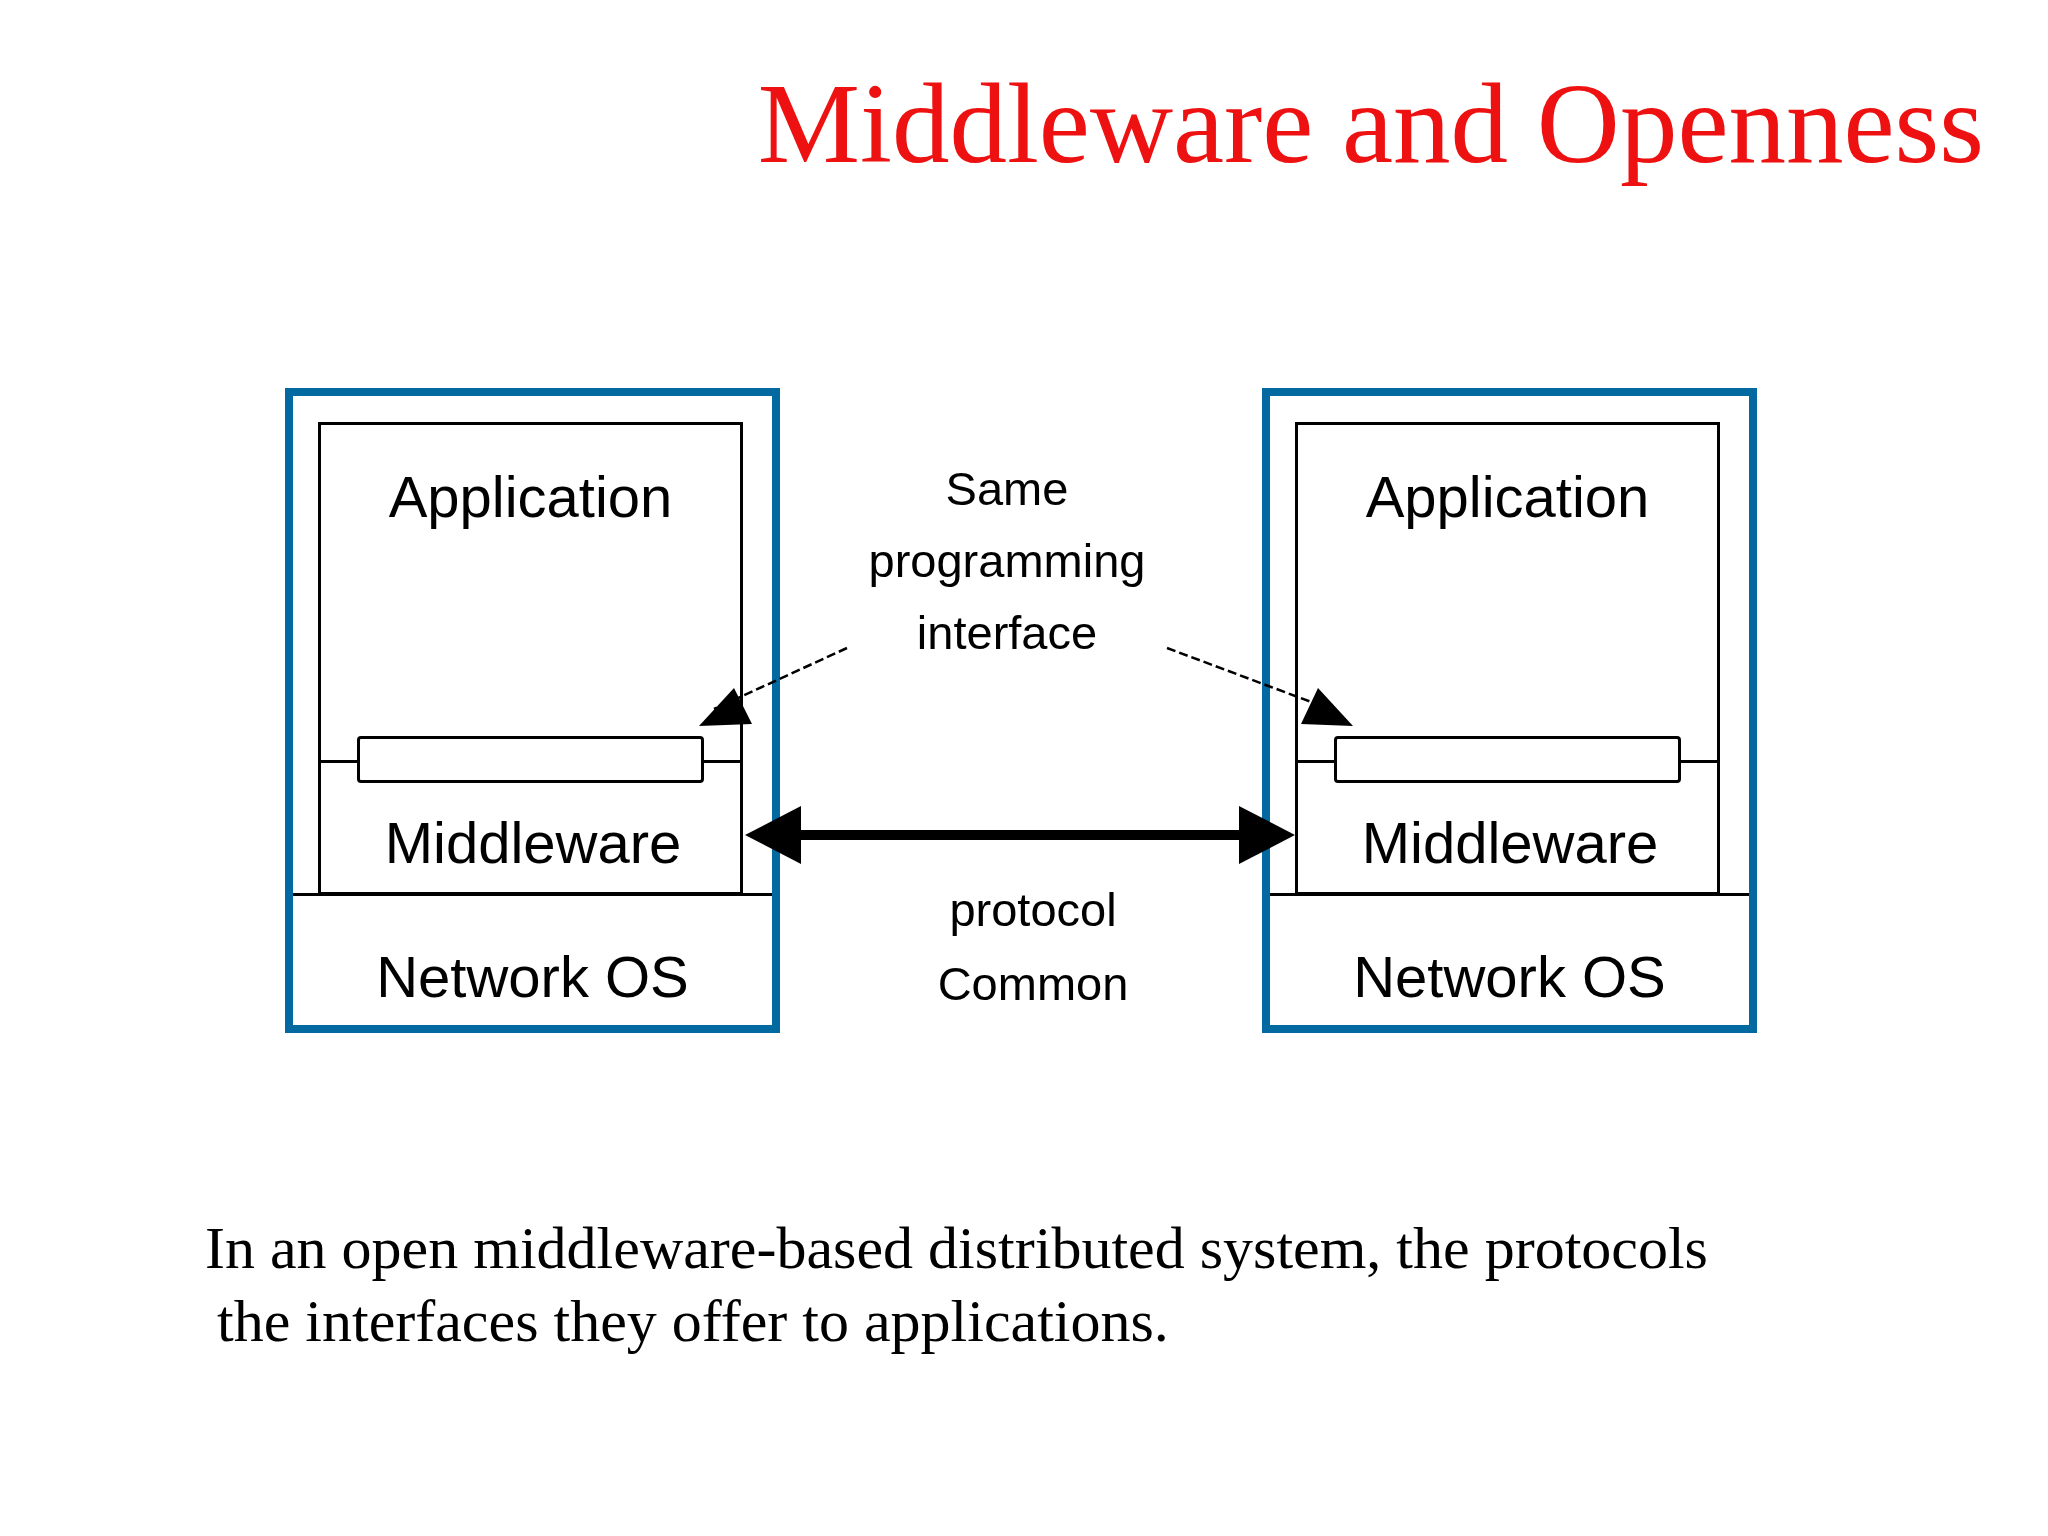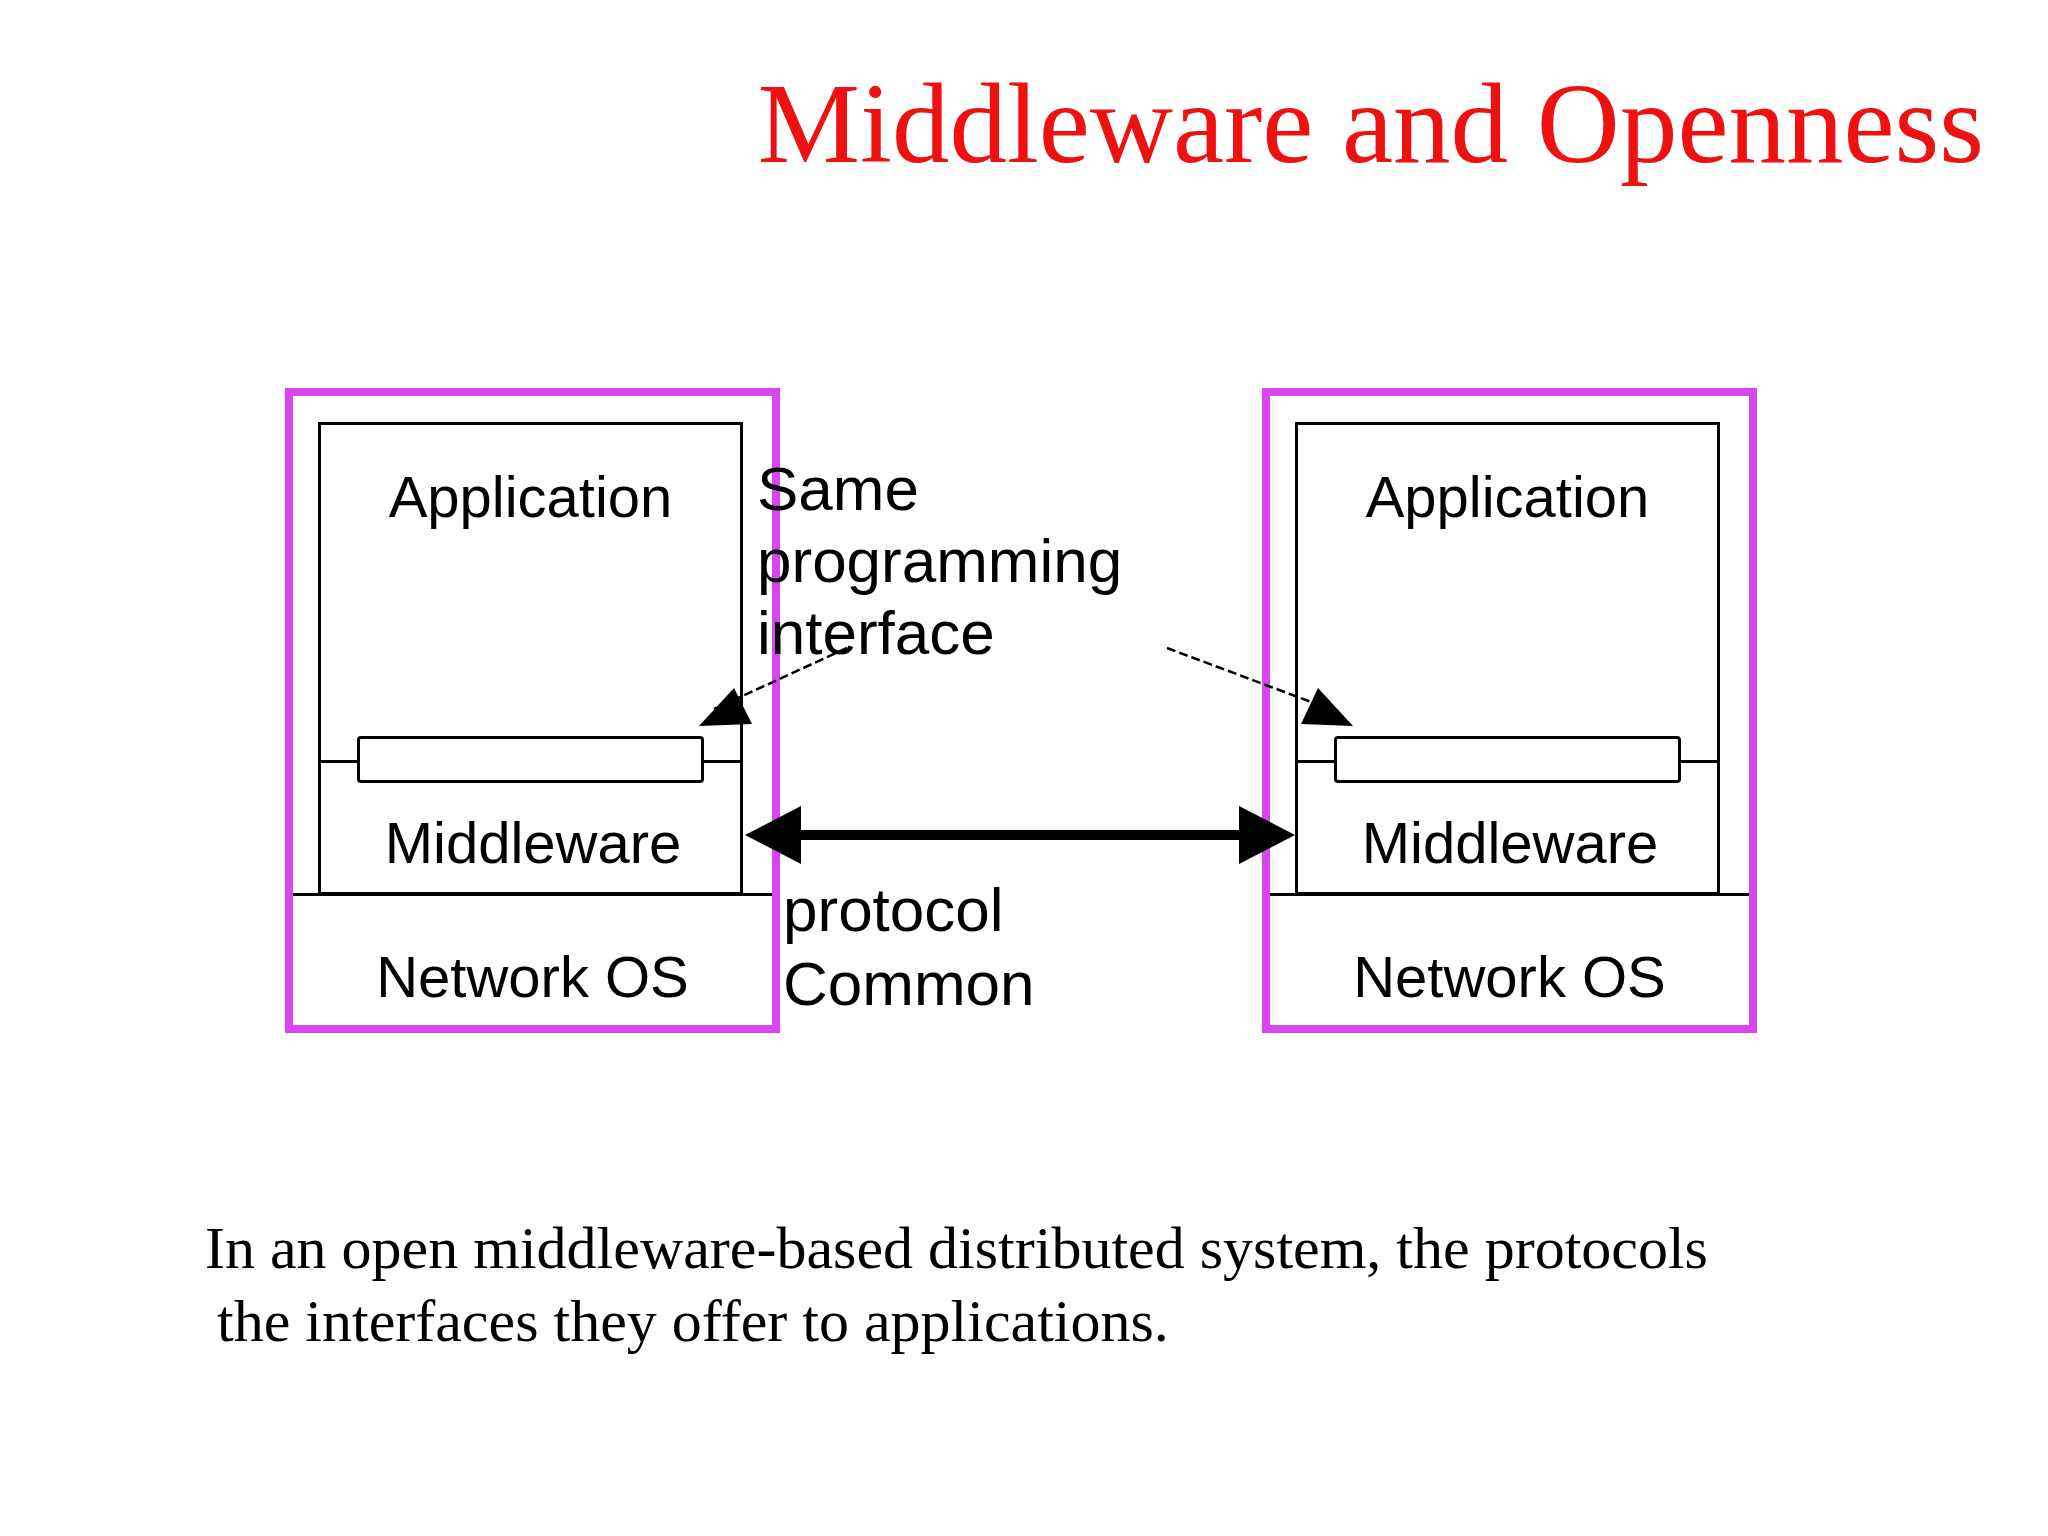--- a/index.html
+++ b/index.html
@@ -3,33 +3,33 @@
 <meta charset="utf-8">
 <style>
   html,body{margin:0;padding:0;background:#ffffff;}
   .slide{position:relative;width:2048px;height:1536px;background:var(--color-background,#ffffff);overflow:hidden;
          font-family:"Liberation Sans",sans-serif;color:var(--color-ink,#000);}
   
   .slide-title{position:absolute;top:64px;left:0;width:1984px;text-align:right;
     font-family:"Liberation Serif",serif;font-weight:400;font-size:115px;line-height:1.05;
     color:var(--color-title,#ee1111);white-space:nowrap;}
   
-  .machine{position:absolute;width:495px;height:645px;border:8px solid #d946ef;background:#fff;box-sizing:border-box;}
+  .machine{position:absolute;width:495px;height:645px;border:8px solid #0369a1;background:#fff;box-sizing:border-box;}
   .machine.left{left:285px;top:388px;}
   .machine.right{left:1262px;top:388px;}
   .inner-box{position:absolute;left:25px;top:26px;width:425px;height:473px;border:3px solid #000;box-sizing:border-box;background:#fff;}
   .layer-boundary{position:absolute;left:25px;top:364px;width:425px;height:3px;background:#000;}
   .iface-bar{position:absolute;left:64px;top:340px;width:347px;height:47px;border:3px solid #000;box-sizing:border-box;background:#fff;border-radius:4px;}
   .os-divider{position:absolute;left:0;top:497px;width:479px;height:3px;background:#000;}
   .box-label{position:absolute;text-align:center;font-size:58px;line-height:1.0;letter-spacing:0px;}
   .app-label{left:25px;top:72px;width:425px;}
   .mw-label{left:25px;top:418px;width:430px;}
   .os-label{left:0;top:533px;width:479px;margin-top:19px;}
   
-  .annotation{position:absolute;font-size:62px;line-height:72px;}
+  .annotation{position:absolute;text-align:center;font-size:47px;line-height:72px;}
   .ann-interface{left:757px;top:453px;width:500px;}
   .ann-protocol{left:783px;top:873px;width:500px;line-height:74px;}
   
   .arrow-layer{position:absolute;left:0;top:0;width:2048px;height:1536px;z-index:5;pointer-events:none;}
   
   .body-text{position:absolute;left:205px;top:1212px;width:1700px;
     font-family:"Liberation Serif",serif;font-size:60px;line-height:73px;color:#000;}
   .body-line{white-space:nowrap;}
   .body-line.l2,.body-line.l3{padding-left:12px;}
 </style>

